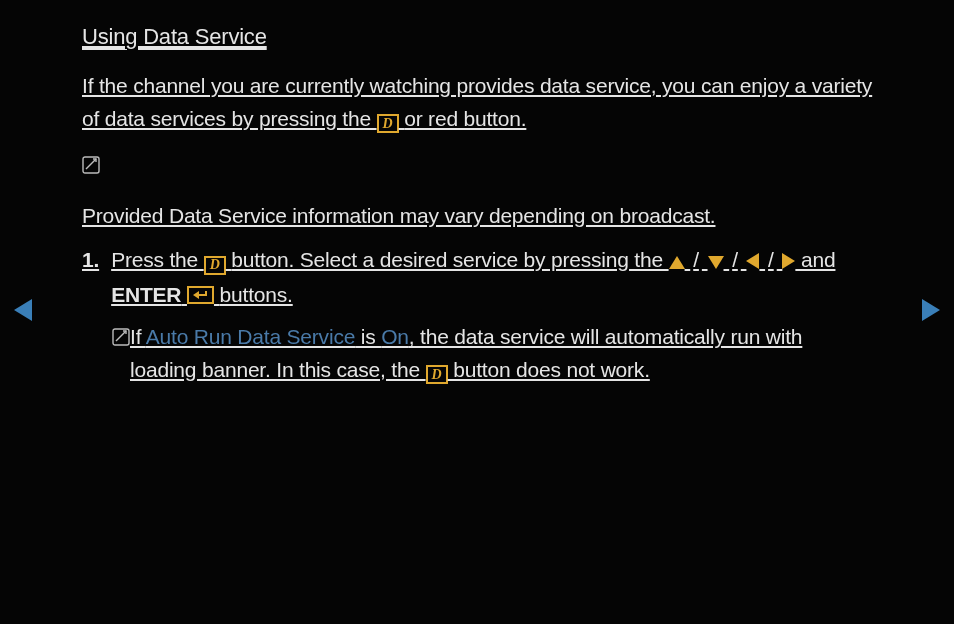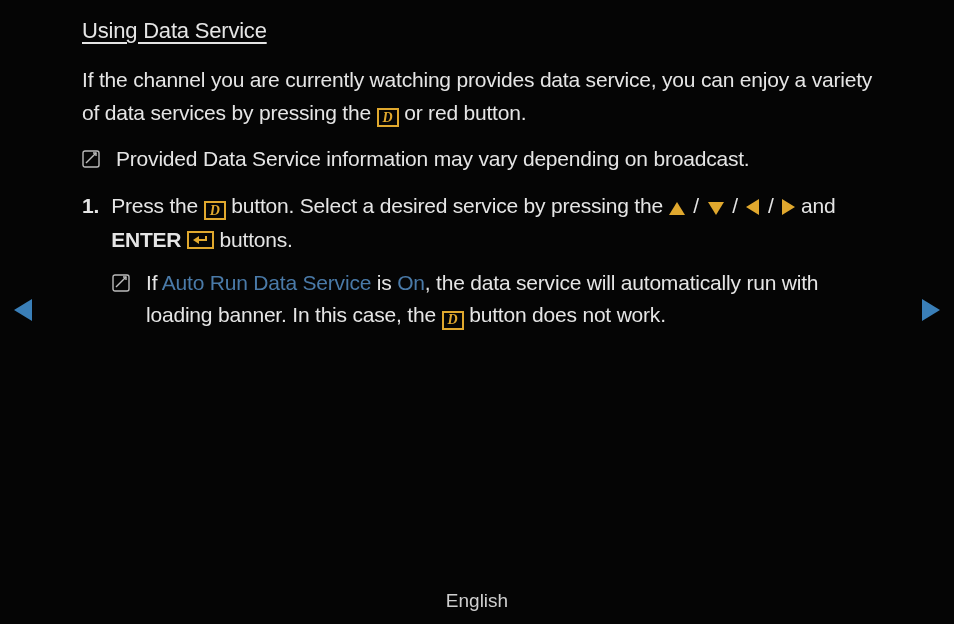--- a/index.html
+++ b/index.html
@@ -1,27 +1,27 @@
 <!DOCTYPE html>
 <html><head>
 <meta charset="utf-8">
 <style>
   * { margin: 0; padding: 0; box-sizing: border-box; }
   html, body { width: 954px; height: 624px; background: #050505; color: #e5e5e5; font-family: "Helvetica Neue", Helvetica, Arial, sans-serif; overflow: hidden; }
   .page { position: relative; width: 100%; height: 100%; }
-  .content { padding: 18px 80px 0 82px; }
+  .content { padding: 24px 80px 0 82px; text-decoration: underline; }
   .title { font-size: 22px; font-weight: 400; text-decoration: underline; text-underline-offset: 4px; margin-bottom: 16px; letter-spacing: -0.2px; }
   .intro { font-size: 21px; line-height: 1.55; margin-bottom: 14px; letter-spacing: -0.2px; margin-top: 20px; }
-  .note-row { display: flex; gap: 16px; font-size: 21px; line-height: 1.55; margin-bottom: 12px; letter-spacing: -0.2px; }
+  .note-row { display: flex; gap: 16px; font-size: 21px; line-height: 1.55; margin-bottom: 12px; letter-spacing: -0.2px; flex-direction: column; }
   .note-icon { flex: 0 0 auto; margin-top: 2px; }
   .note-text { flex: 1 1 auto; }
   .step-row { display: flex; gap: 12px; font-size: 21px; line-height: 1.55; margin-bottom: 10px; letter-spacing: -0.2px; }
   .step-num { flex: 0 0 auto; font-weight: 700; }
   .step-body { flex: 1 1 auto; }
-  .sub-note { display: flex; gap: 16px; font-size: 21px; line-height: 1.55; margin-left: 30px; letter-spacing: -0.2px; }
+  .sub-note { display: flex; gap: 0; font-size: 21px; line-height: 1.55; margin-left: 30px; letter-spacing: -0.2px; }
   .sub-note .note-icon { margin-top: 2px; }
   .sub-note .note-text { flex: 1 1 auto; }
   .blue { color: #4a7aa8; }
   .bold { font-weight: 700; }
   .d-btn { display: inline-flex; align-items: center; justify-content: center; width: 22px; height: 19px; border: 2px solid #e0a82e; color: #e0a82e; font-style: italic; font-weight: 700; font-size: 14px; font-family: Georgia, 'Times New Roman', serif; vertical-align: -2px; }
   .enter-btn { display: inline-flex; align-items: center; width: 27px; height: 18px; border: 2px solid #e0a82e; vertical-align: -2px; position: relative; }
   .enter-btn svg { position: absolute; left: 2px; top: 0px; }
   .arrow-up, .arrow-down, .arrow-left, .arrow-right { color: #e0a82e; display: inline-block; vertical-align: -2px; }
   .slash { margin: 0 3px; }
   .nav-left, .nav-right { position: absolute; top: 50%; transform: translateY(-50%); cursor: pointer; }
@@ -105,14 +105,13 @@
     <svg width="18" height="22" viewBox="0 0 18 22">
         <polygon points="18,0 18,22 0,11" fill="#3a7fb8"></polygon>
       </svg>
   </div>
   <div class="nav-right">
     <svg width="18" height="22" viewBox="0 0 18 22">
         <polygon points="0,0 18,11 0,22" fill="#3a7fb8"></polygon>
       </svg>
   </div>
 
-  <div class="lang">English</div>
 </div>
 
 </body></html>

